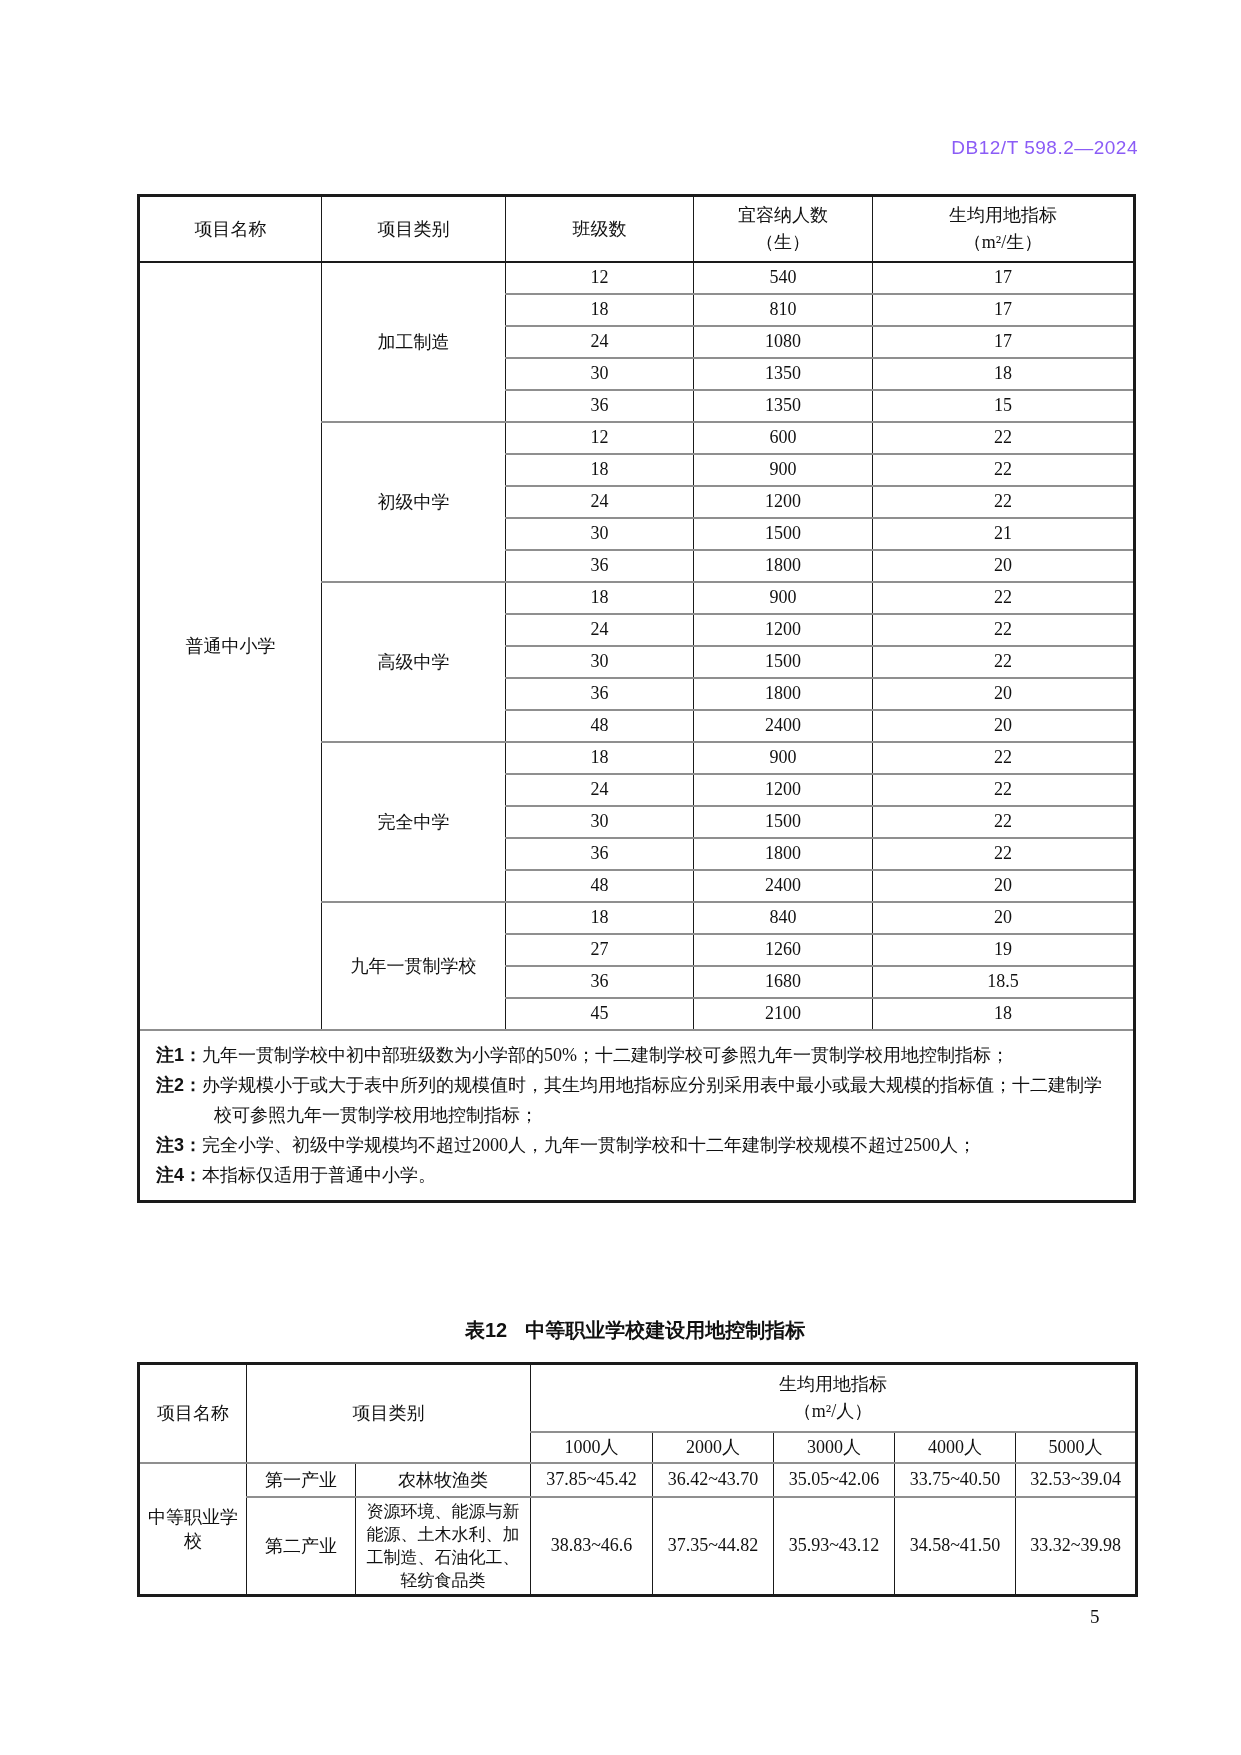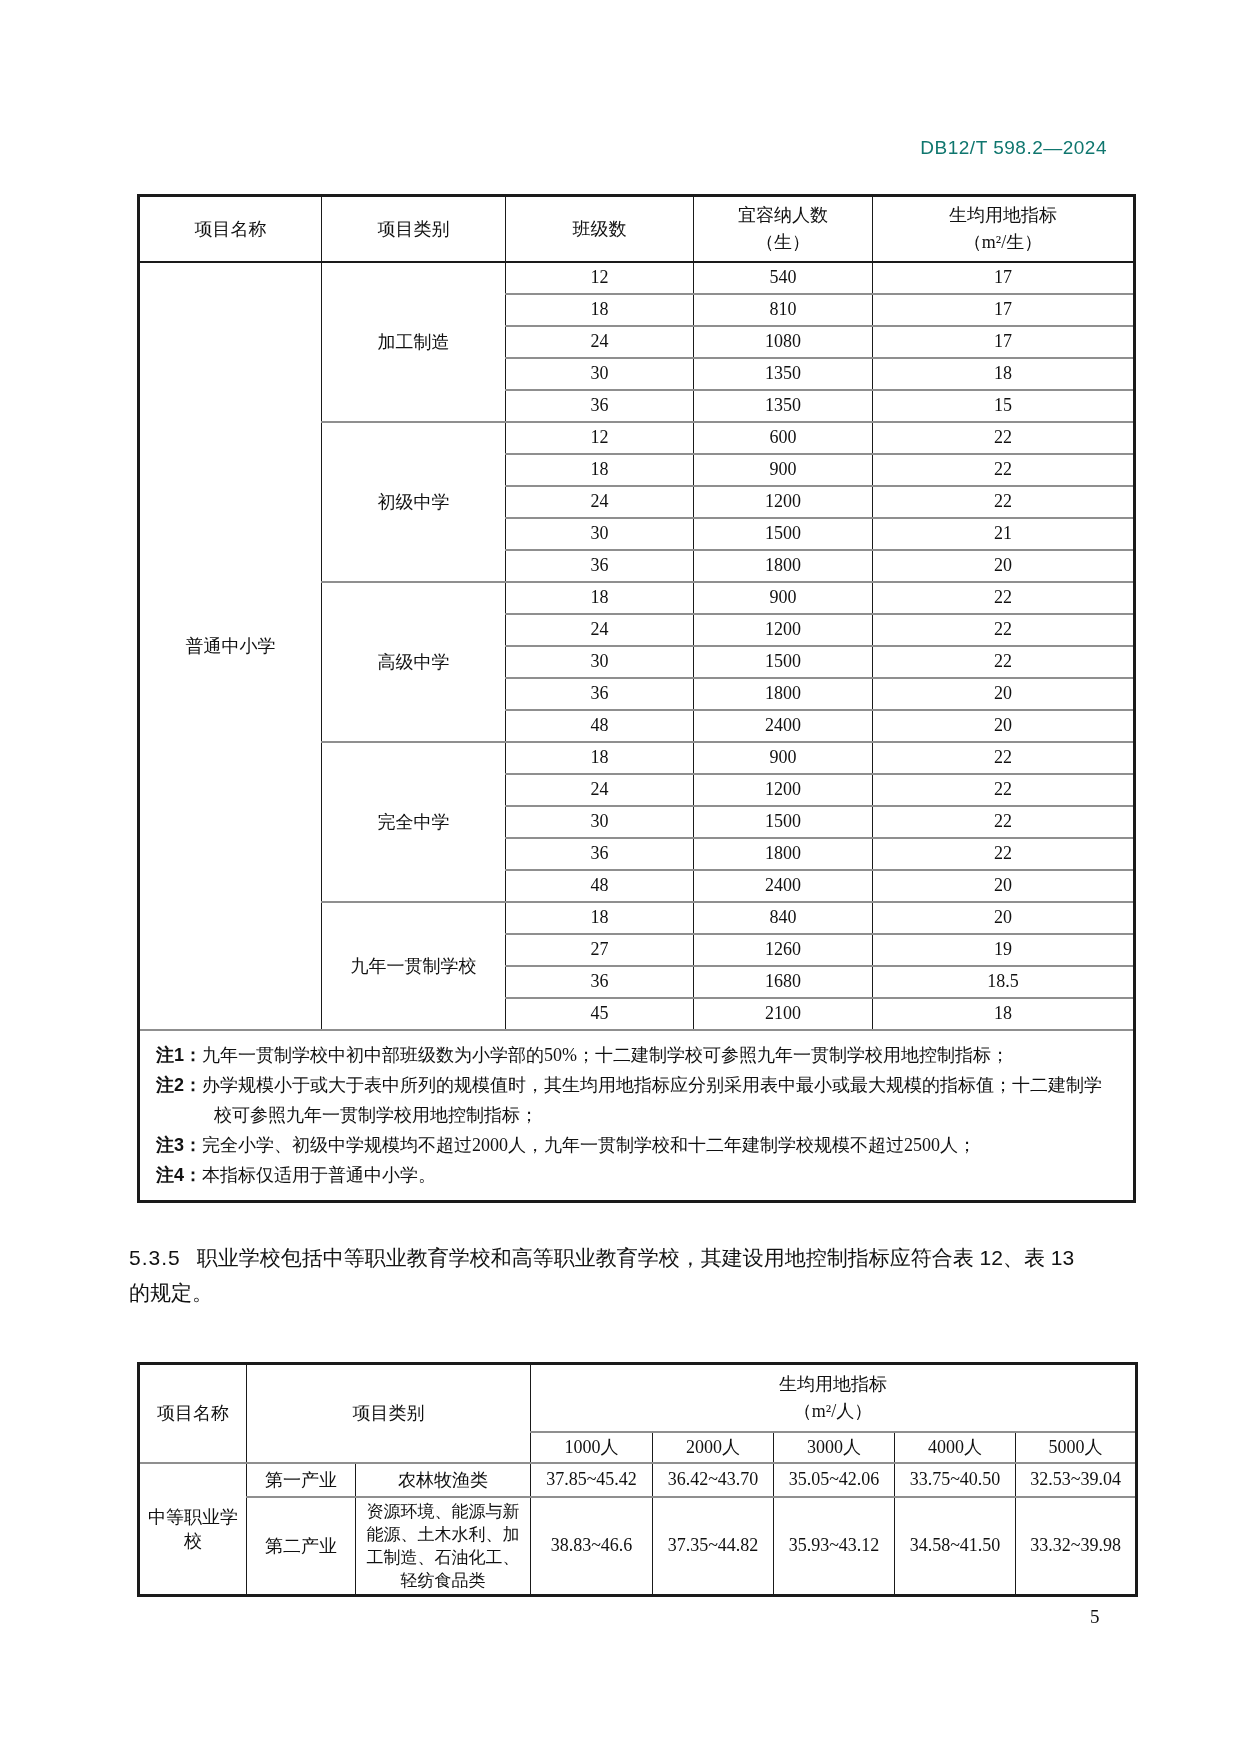--- a/index.html
+++ b/index.html
@@ -5,23 +5,23 @@
   * { margin:0; padding:0; box-sizing:border-box; }
   html,body { background:#ffffff; }
   body {
     width:1241px; height:1755px; position:relative;
     font-family:"Liberation Serif","DejaVu Serif",serif;
     color:#111111;
   }
   .page { position:absolute; inset:0; background:#ffffff; overflow:hidden; }
 
   .doc-number {
-    position:absolute; top:137px; right:134px;
+    position:absolute; top:137px; right:103px;
     font-family:"Liberation Sans","DejaVu Sans",sans-serif;
-    font-size:19px; letter-spacing:0.5px; color:#0f766e;
+    font-size:19px; letter-spacing:0.5px; color:#8b5cf6;
   }
 
   table.tbl {
     border-collapse:collapse; table-layout:fixed;
     border:3px solid #1a1a1a;
     font-size:18px; color:#111;
   }
   .tbl th, .tbl td {
     border-left:1px solid #1a1a1a; border-right:1px solid #1a1a1a;
     border-top:2px solid #8f8f8f; border-bottom:2px solid #8f8f8f;
@@ -238,22 +238,22 @@
         <td colspan="5" class="notes-cell">
           <div class="note"><span class="note-label">注1：</span><span>九年一贯制学校中初中部班级数为小学部的50%；十二建制学校可参照九年一贯制学校用地控制指标；</span></div>
           <div class="note"><span class="note-label">注2：</span><span>办学规模小于或大于表中所列的规模值时，其生均用地指标应分别采用表中最小或最大规模的指标值；十二建制学校可参照九年一贯制学校用地控制指标；</span></div>
           <div class="note"><span class="note-label">注3：</span><span>完全小学、初级中学规模均不超过2000人，九年一贯制学校和十二年建制学校规模不超过2500人；</span></div>
           <div class="note"><span class="note-label">注4：</span><span>本指标仅适用于普通中小学。</span></div>
         </td>
       </tr>
     </tbody>
   </table>
 
-  <p class="clause"><span class="clause-number">5.3.5</span><span>职业学校包括中等职业教育学校和高等职业教育学校，其建设用地控制指标应符合表 12、表 13 的规定。</span></p>
-
+
+  <div class="t12-title"><span>表12</span><span class="title-text">中等职业学校建设用地控制指标</span></div>
 
   <table class="tbl t2">
     <colgroup>
       <col style="width:108px">
         <col style="width:109px">
         <col style="width:175px">
       <col style="width:122px">
         <col style="width:121px">
         <col style="width:121px">
       <col style="width:121px">

